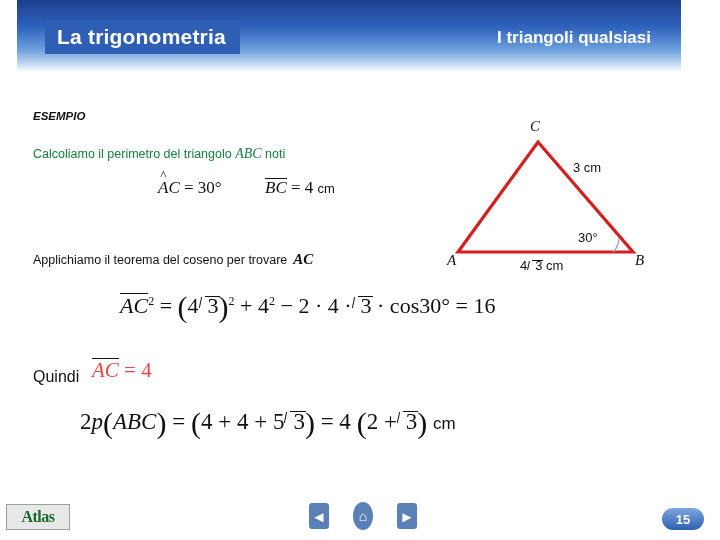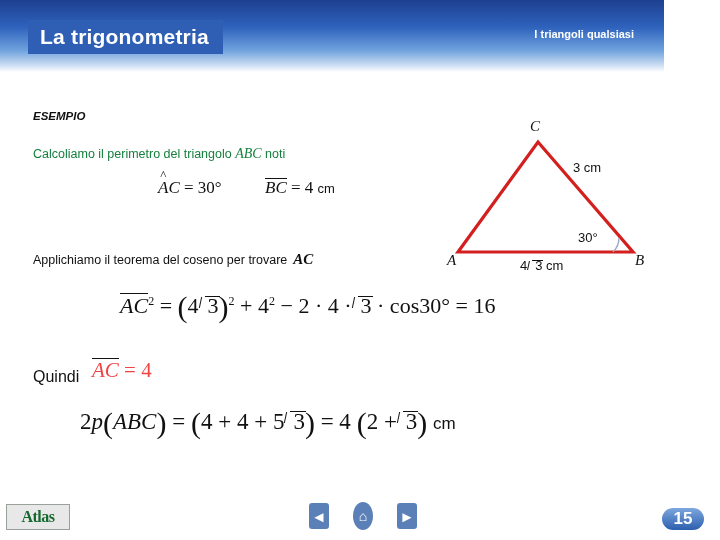--- a/index.html
+++ b/index.html
@@ -11,21 +11,21 @@
     height: 540px;
     background: #ffffff;
     font-family: "Liberation Sans", sans-serif;
     overflow: hidden;
     position: relative;
   }
 
   
   .header {
     position: absolute;
-    left: 0; top: 0;
+    left: 17px; top: 0;
     width: 664px;
     height: 72px;
     background: linear-gradient(to bottom, #1d3f8f 0%, #2f63bd 38%, #6fa2dd 70%, #c9dcf2 90%, #ffffff 100%);
   }
   .title-bar {
     position: absolute;
     left: 28px;
     top: 20px;
     height: 34px;
     padding: 0 14px 0 12px;
@@ -39,21 +39,21 @@
     font-size: 21px;
     font-weight: bold;
     letter-spacing: 0.2px;
     white-space: nowrap;
   }
   .header-right {
     position: absolute;
     right: 30px;
     top: 28px;
     color: #ffffff;
-    font-size: 11px;
+    font-size: 17px;
     font-weight: bold;
     white-space: nowrap;
     margin-left: 28px;
   }
 
   
   .esempio {
     position: absolute;
     left: 33px;
     top: 110px;
@@ -333,21 +333,21 @@
   }
   .page-badge {
     position: absolute;
     right: 16px;
     bottom: 10px;
     min-width: 42px;
     height: 22px;
     border-radius: 11px;
     background: linear-gradient(to bottom, #7da7dd, #2c5fae);
     color: #ffffff;
-    font-size: 17px;
+    font-size: 13px;
     font-weight: bold;
     display: flex;
     align-items: center;
     justify-content: center;
   }
 </style>
 </head>
 <body>
 
 <div class="header">

